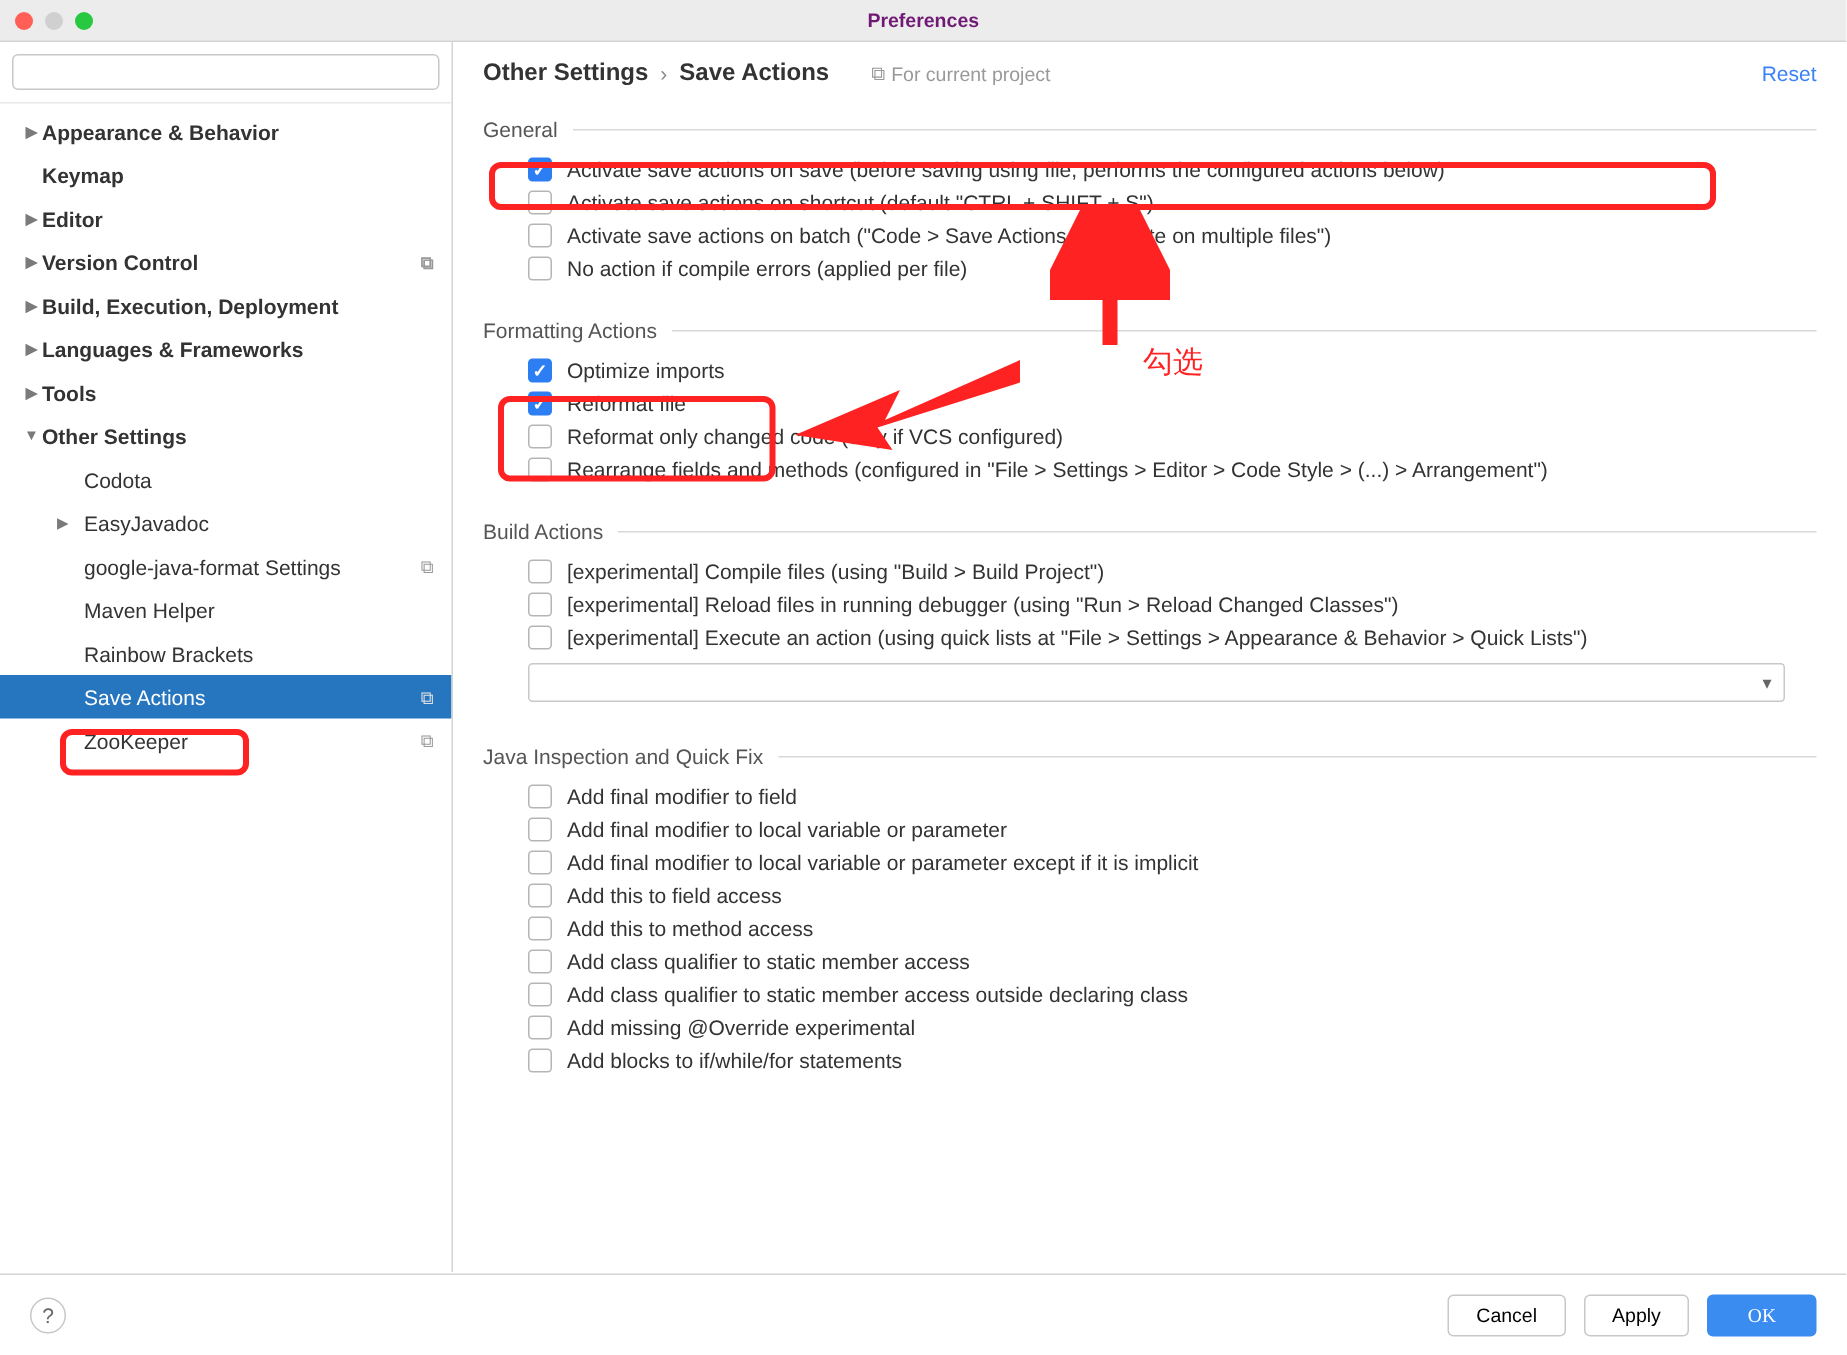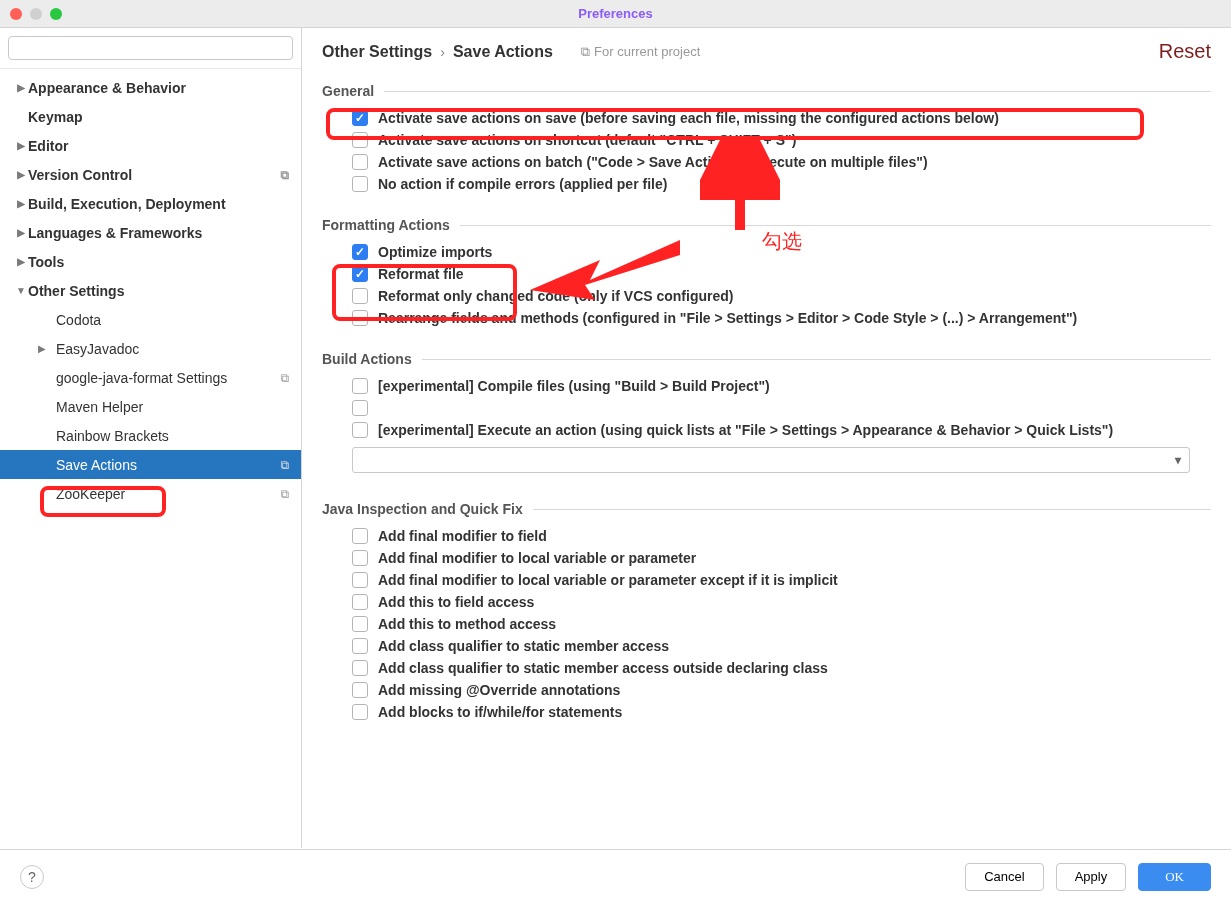--- a/index.html
+++ b/index.html
@@ -5,21 +5,21 @@
 * { box-sizing: border-box; margin: 0; padding: 0; }
 body { font-family: -apple-system, BlinkMacSystemFont, "Segoe UI", Arial, sans-serif; font-size: 13px; color: #333; background: #fff; width: 1231px; height: 903px; overflow: hidden; position: relative; }
 
 
 .titlebar { height: 28px; background: #ececec; border-bottom: 1px solid #d4d4d4; display: flex; align-items: center; position: relative; }
 .traffic-lights { display: flex; gap: 8px; padding-left: 10px; }
 .traffic-light { width: 12px; height: 12px; border-radius: 50%; }
 .tl-red { background: #ff5f57; }
 .tl-yellow { background: #d0d0d0; }
 .tl-green { background: #28c940; }
-.window-title { position: absolute; left: 50%; transform: translateX(-50%); font-weight: 600; font-size: 13px; color: #8b5cf6; }
+.window-title { position: absolute; left: 50%; transform: translateX(-50%); font-weight: 600; font-size: 13px; color: #701a75; }
 
 
 .main { display: flex; height: 820px; }
 .sidebar { width: 302px; border-right: 1px solid #d4d4d4; display: flex; flex-direction: column; }
 .content { flex: 1; overflow: hidden; position: relative; }
 
 
 .search-wrap { padding: 8px; border-bottom: 1px solid #e8e8e8; }
 .search-input { width: 100%; height: 24px; border: 1px solid #c8c8c8; border-radius: 4px; padding: 0 6px 0 22px; font-size: 12px; outline: none; position: relative; }
 .search-container { position: relative; }
@@ -35,21 +35,21 @@
 .tree-arrow { width: 14px; font-size: 10px; color: #7a7a7a; display: inline-flex; justify-content: center; }
 .tree-spacer { width: 14px; display: inline-block; }
 .project-icon { position: absolute; right: 12px; color: #999; font-size: 12px; }
 .tree-item.selected .project-icon { color: #e0e0e0; }
 
 
 .breadcrumb { display: flex; align-items: center; padding: 12px 20px 10px; gap: 8px; }
 .breadcrumb-path { font-size: 16px; font-weight: 700; color: #333; }
 .breadcrumb-sep { font-size: 14px; color: #888; }
 .for-project { color: #999; display: inline-flex; align-items: center; gap: 4px; margin-left: 20px; font-size: 13px; font-weight: 400; }
-.reset-link { margin-left: auto; color: #7f1d1d; font-size: 20px; cursor: pointer; }
+.reset-link { margin-left: auto; color: #3b82f6; font-size: 14px; cursor: pointer; }
 
 
 .section { padding: 0 20px 12px; }
 .section-header { display: flex; align-items: center; gap: 10px; margin: 10px 0 8px; font-size: 14px; color: #555; }
 .section-header .line { flex: 1; height: 1px; background: #d8d8d8; }
 .check-row { display: flex; align-items: center; gap: 10px; padding: 3px 0 3px 30px; font-size: 14px; }
 .checkbox { width: 16px; height: 16px; border: 1px solid #b5b5b5; border-radius: 3px; background: #fff; display: inline-flex; align-items: center; justify-content: center; flex-shrink: 0; cursor: pointer; }
 .checkbox.checked { background: #2c7ef2; border-color: #2c7ef2; }
 .checkbox.checked::after { content: "✓"; color: #fff; font-size: 12px; font-weight: bold; line-height: 1; }
 .dropdown-row { padding: 6px 0 6px 30px; }
@@ -61,21 +61,21 @@
 .anno-arrow { position: absolute; z-index: 99; pointer-events: none; }
 .anno-text { position: absolute; color: #f22; font-size: 20px; font-weight: 400; z-index: 100; pointer-events: none; }
 
 
 .footer { position: absolute; bottom: 0; left: 0; right: 0; height: 54px; border-top: 1px solid #d4d4d4; display: flex; align-items: center; padding: 0 20px; background: #fff; }
 .help-btn { width: 24px; height: 24px; border: 1px solid #c8c8c8; border-radius: 50%; display: flex; align-items: center; justify-content: center; color: #666; font-size: 14px; cursor: pointer; }
 .footer-buttons { margin-left: auto; display: flex; gap: 12px; justify-content: flex-end; }
 .btn { height: 28px; padding: 0 18px; border: 1px solid #c8c8c8; border-radius: 4px; background: #fff; font-size: 13px; cursor: pointer; }
 .btn.primary { background: #3b8cf0; border-color: #3b8cf0; color: #fff; font-weight: 500; padding: 0 26px; font-family: Liberation Serif, serif; }
 
-.content-scroll { overflow-y: auto; height: 776px; position: relative; font-weight: bold; }
+.content-scroll { overflow-y: auto; height: 776px; position: relative; }
 </style>
 </head>
 <body>
 
 <div class="titlebar">
   <div class="traffic-lights">
     <div class="traffic-light tl-red"></div>
     <div class="traffic-light tl-yellow"></div>
     <div class="traffic-light tl-green"></div>
   </div>
@@ -168,21 +168,21 @@
 
     <div class="content-scroll">
 
       <div class="section">
         <div class="section-header">
             <span>General</span>
             <span class="line"></span>
           </div>
         <div class="check-row">
             <span class="checkbox checked"></span>
-            <span>Activate save actions on save (before saving each file, missing the configured actions below)</span>
+            <span>Activate save actions on save (before saving using file, performs the configured actions below)</span>
           </div>
         <div class="check-row">
             <span class="checkbox"></span>
             <span>Activate save actions on shortcut (default "CTRL + SHIFT + S")</span>
           </div>
         <div class="check-row">
             <span class="checkbox"></span>
             <span>Activate save actions on batch ("Code &gt; Save Actions &gt; Execute on multiple files")</span>
           </div>
         <div class="check-row">
@@ -218,20 +218,21 @@
         <div class="section-header">
             <span>Build Actions</span>
             <span class="line"></span>
           </div>
         <div class="check-row">
             <span class="checkbox"></span>
             <span>[experimental] Compile files (using "Build &gt; Build Project")</span>
           </div>
         <div class="check-row">
             <span class="checkbox"></span>
+            <span>[experimental] Reload files in running debugger (using "Run &gt; Reload Changed Classes")</span>
           </div>
         <div class="check-row">
             <span class="checkbox"></span>
             <span>[experimental] Execute an action (using quick lists at "File &gt; Settings &gt; Appearance &amp; Behavior &gt; Quick Lists")</span>
           </div>
         <div class="dropdown-row">
             <div class="dropdown"></div>
           </div>
       </div>
 
@@ -263,21 +264,21 @@
         <div class="check-row">
             <span class="checkbox"></span>
             <span>Add class qualifier to static member access</span>
           </div>
         <div class="check-row">
             <span class="checkbox"></span>
             <span>Add class qualifier to static member access outside declaring class</span>
           </div>
         <div class="check-row">
             <span class="checkbox"></span>
-            <span>Add missing @Override annotations</span>
+            <span>Add missing @Override experimental</span>
           </div>
         <div class="check-row">
             <span class="checkbox"></span>
             <span>Add blocks to if/while/for statements</span>
           </div>
       </div>
     </div>
   </div>
 </div>
 

